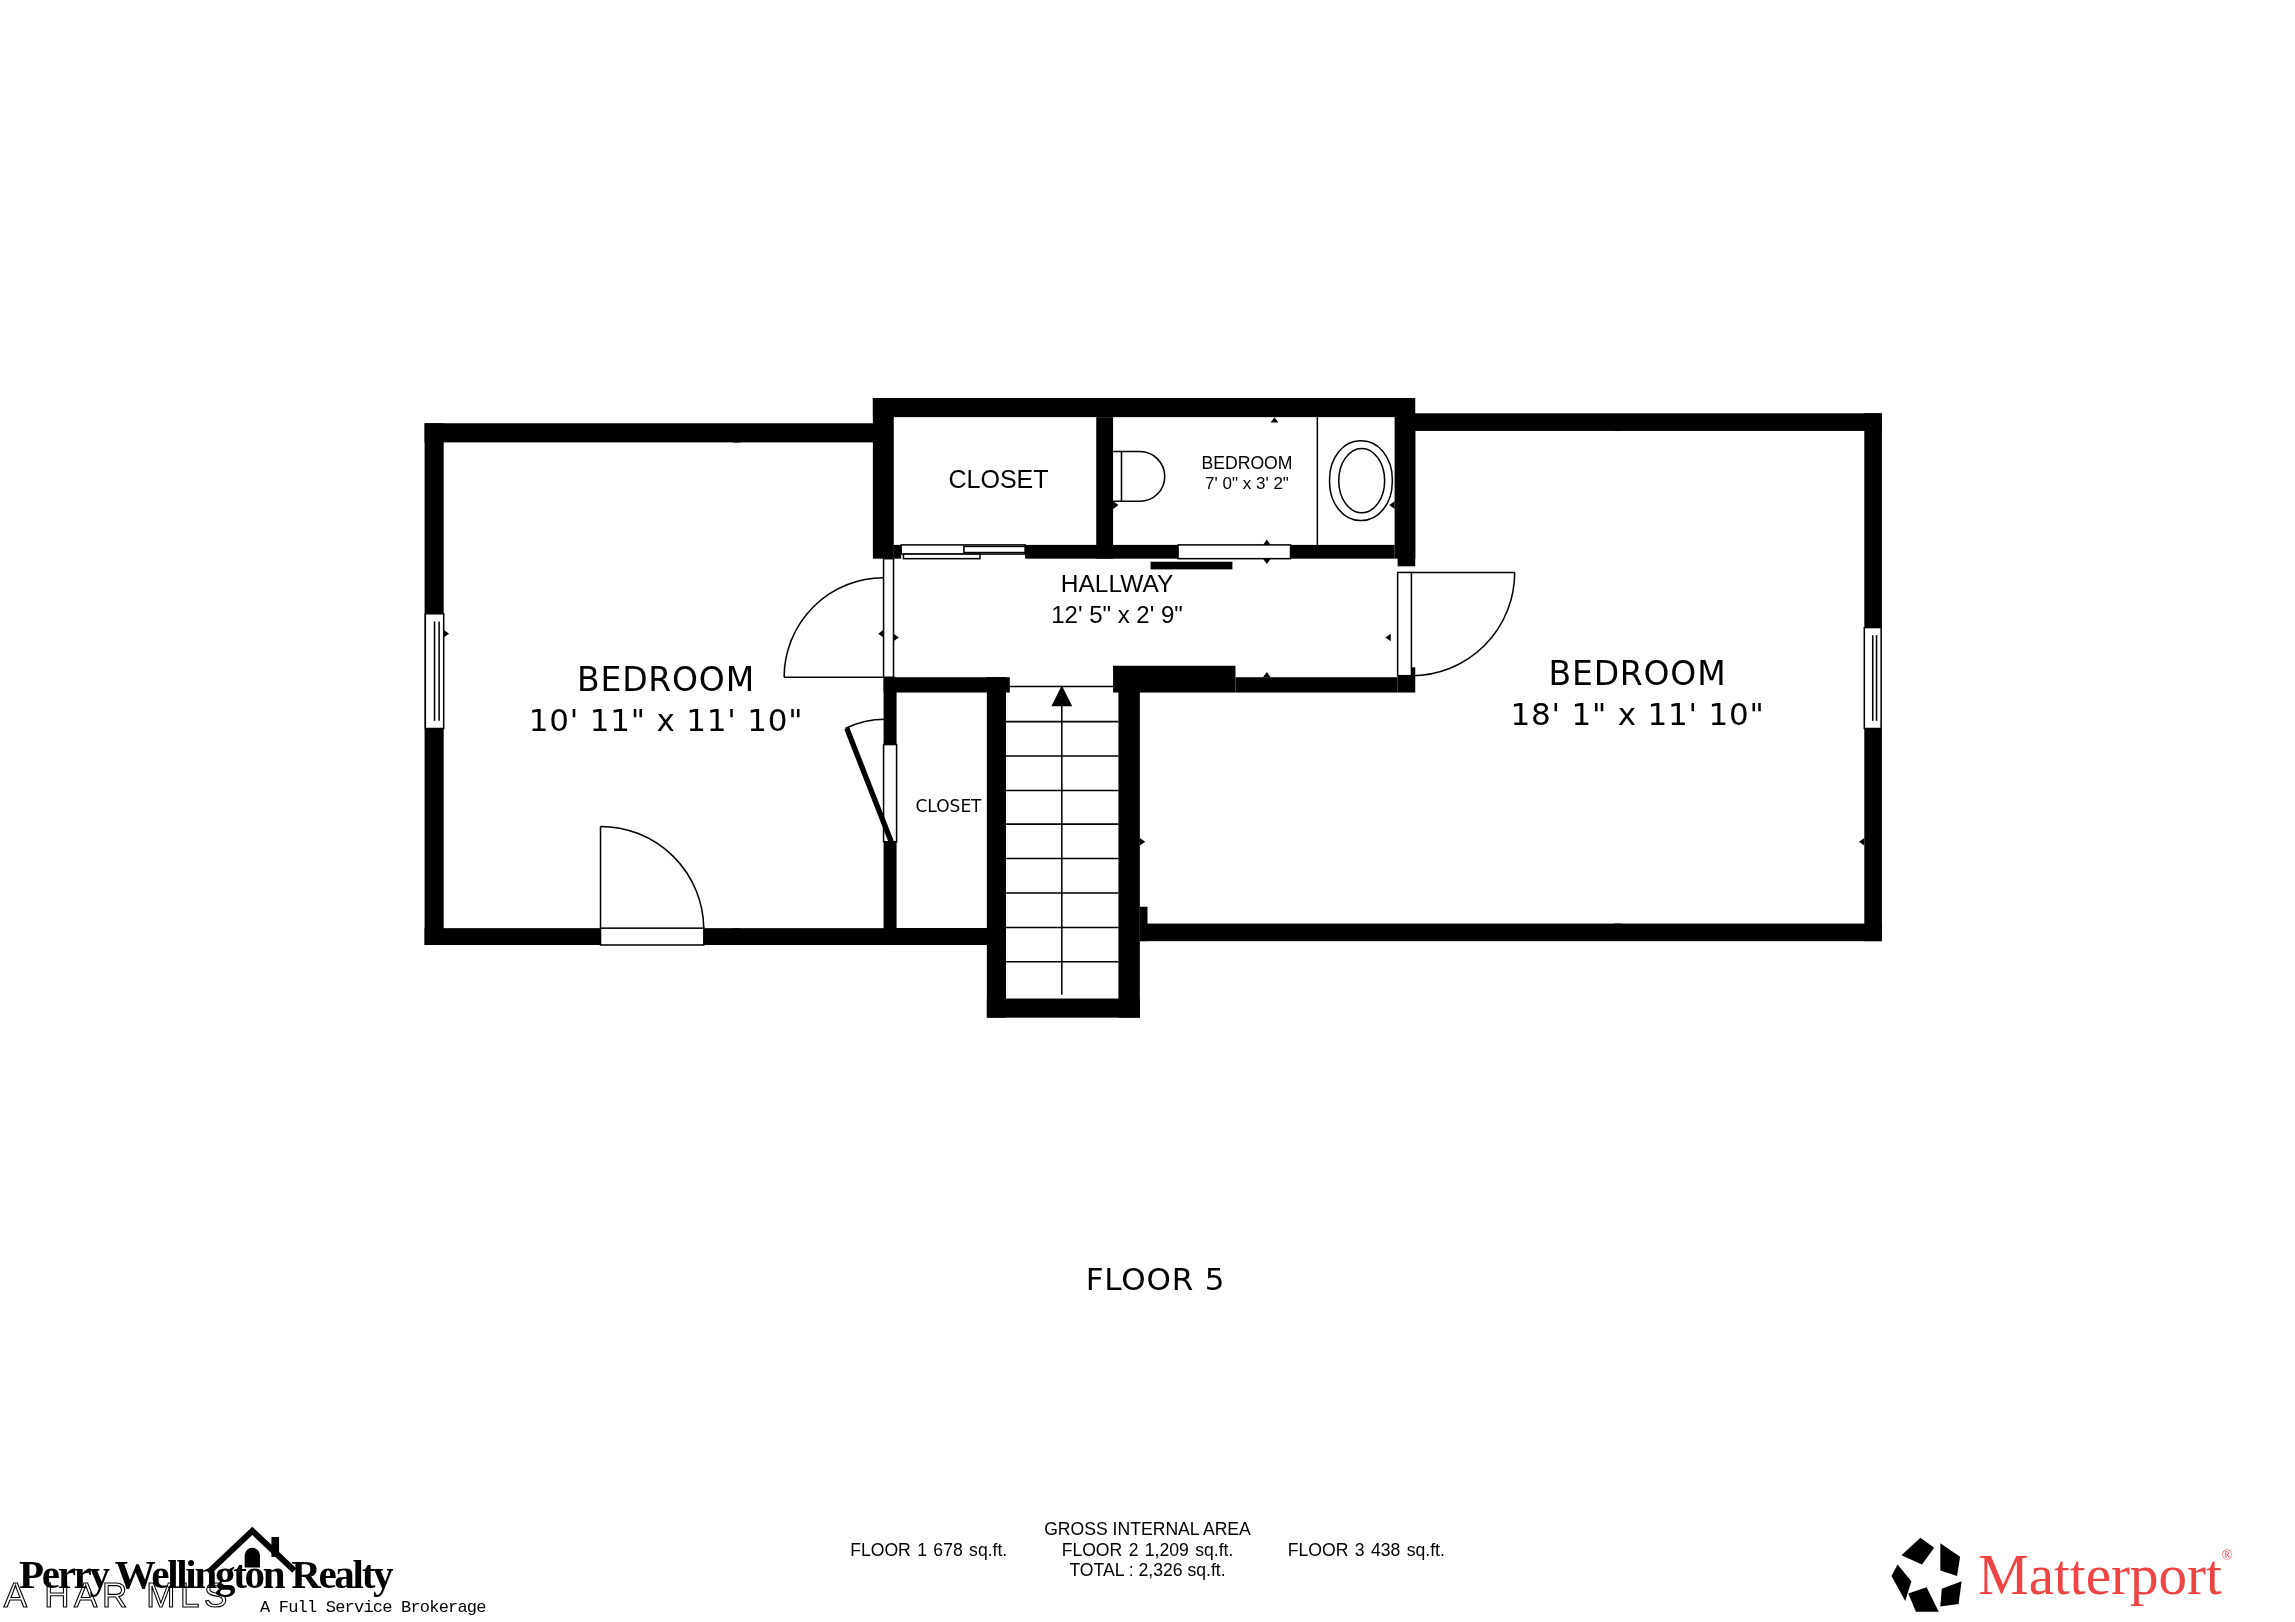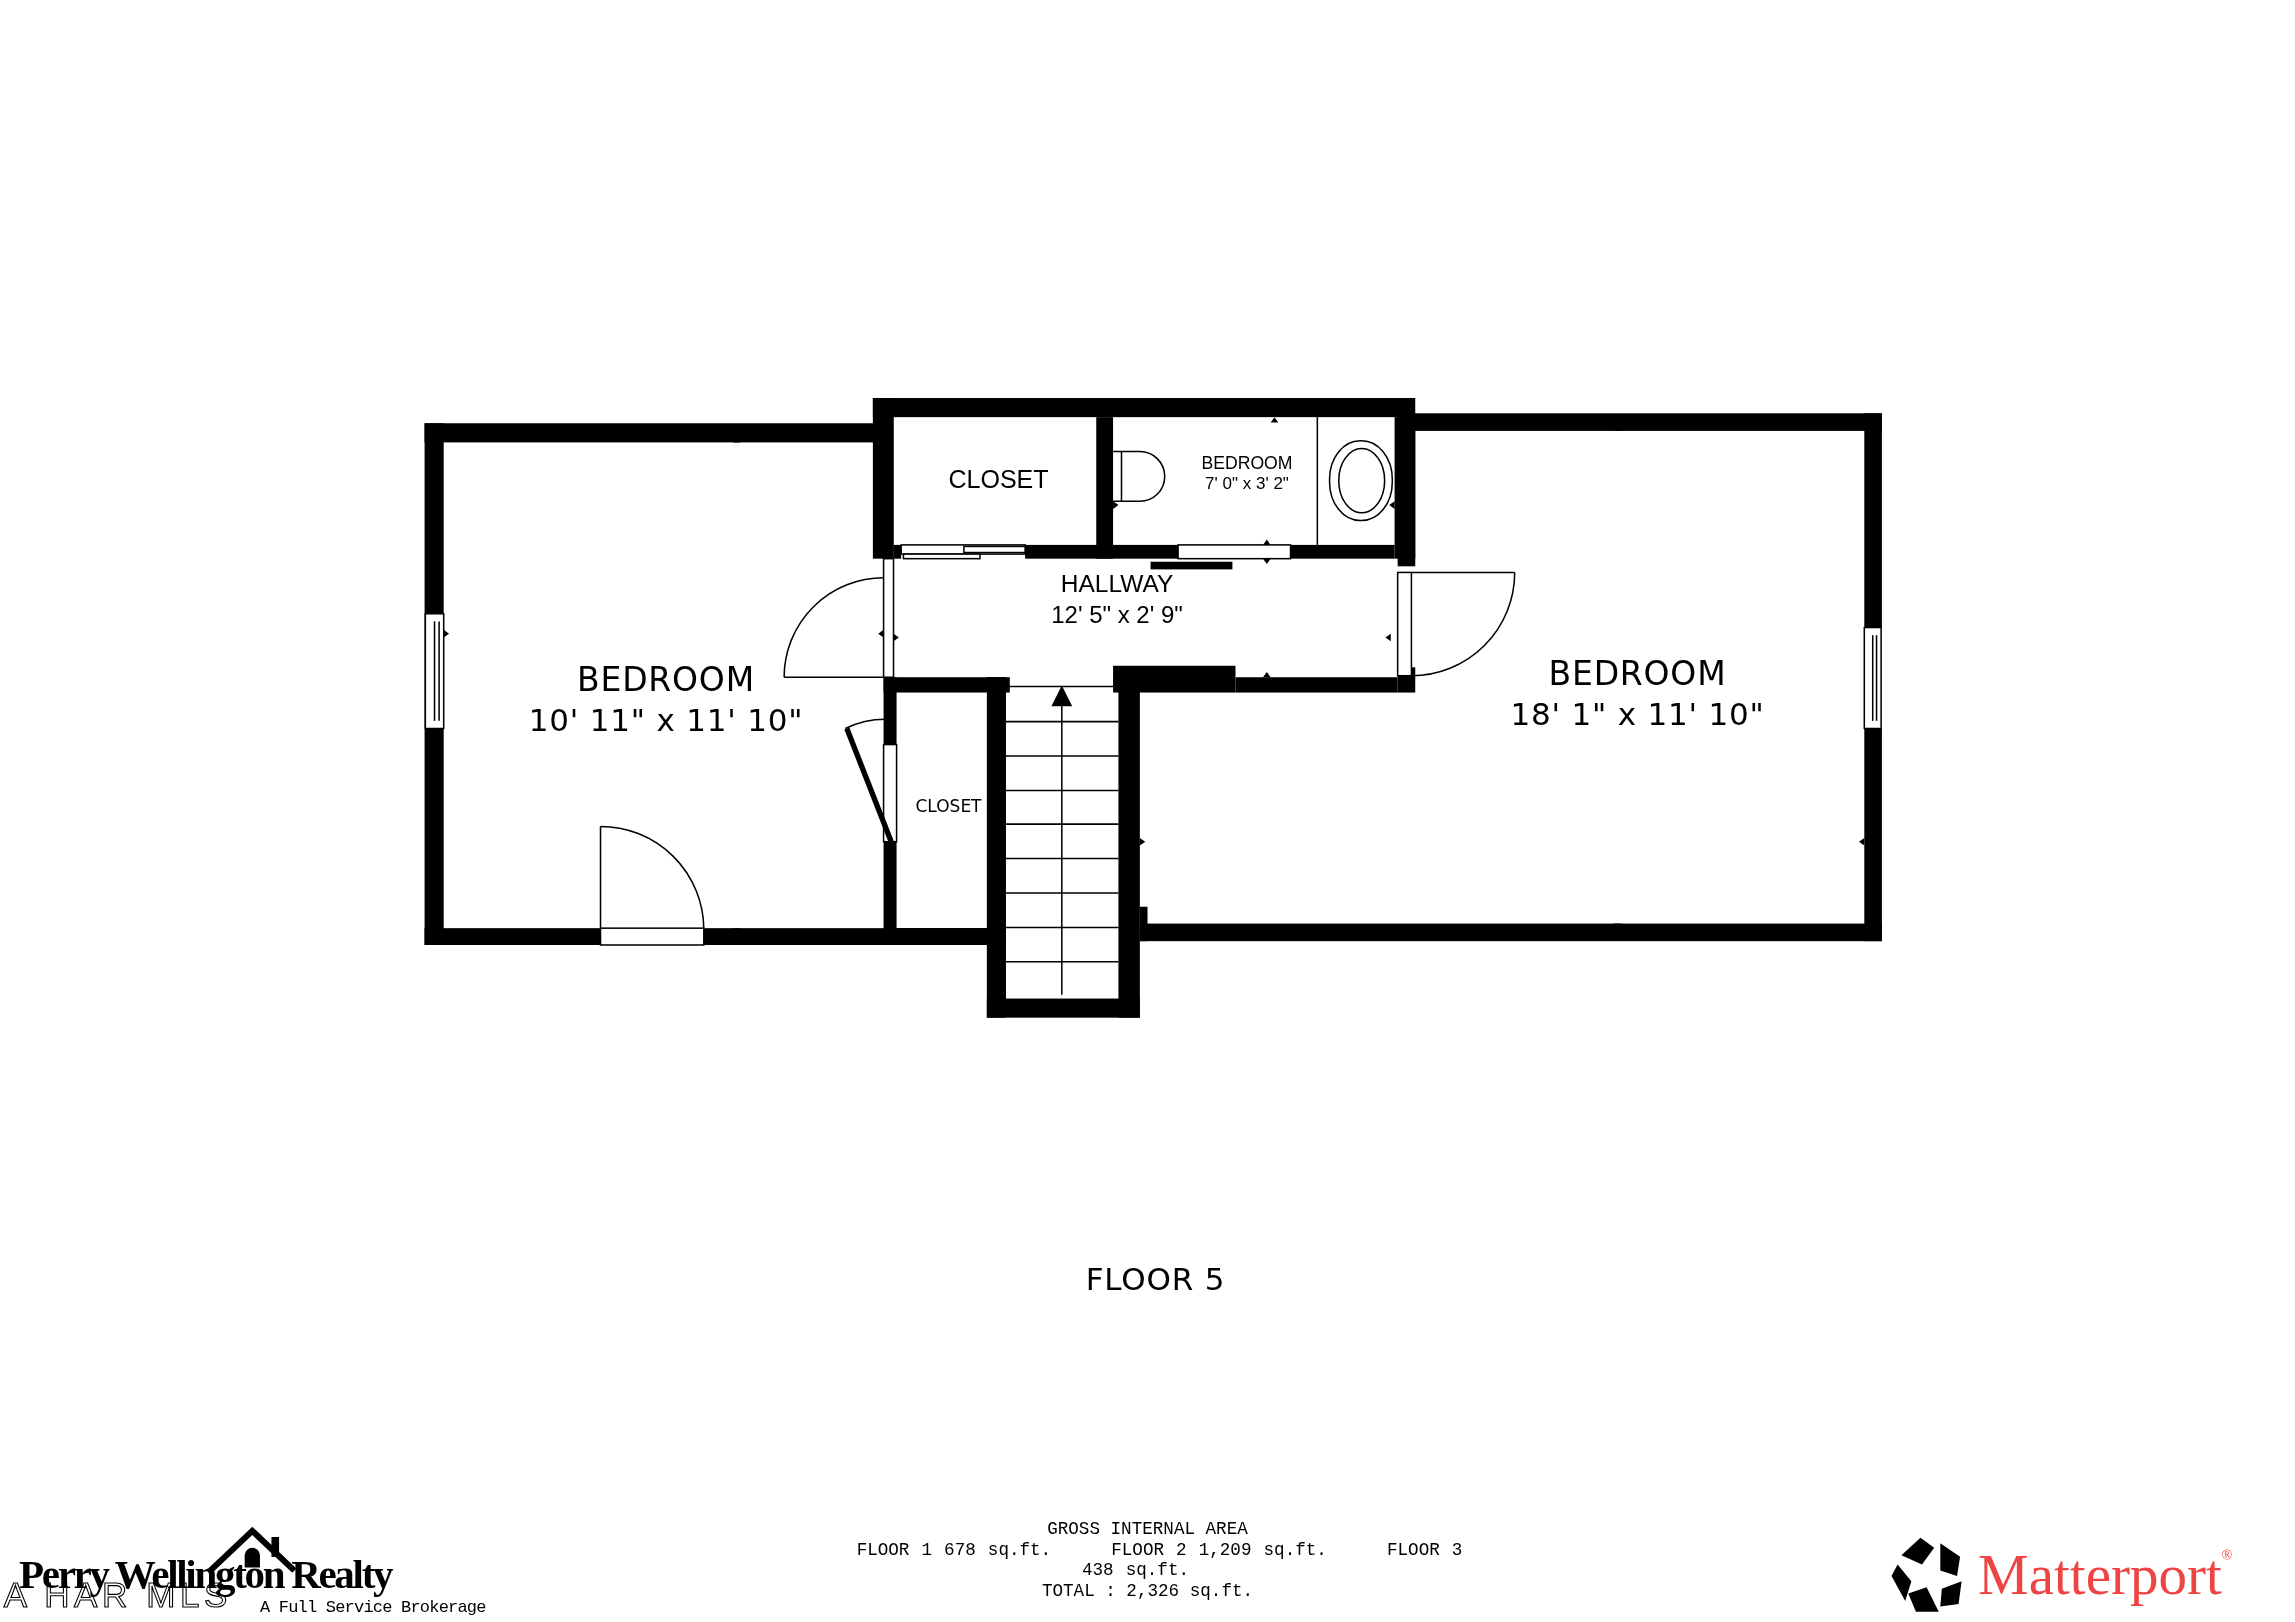--- a/index.html
+++ b/index.html
@@ -14,21 +14,21 @@
   .bed-right { left: 1469px; top: 654px; width: 337px; }
   .hall { left: 1010px; top: 568px; width: 214px; font-family: "Liberation Sans", sans-serif; }
   .hall .name { font-size: 24.5px; line-height: 31px; }
   .hall .dim { font-size: 24px; line-height: 31px; }
   .closet-top { left: 918px; top: 465px; width: 161px; font-family: "Liberation Sans", sans-serif; font-size: 25px; }
   .closet-mid { left: 899px; top: 796px; width: 99px; font-size: 17px; }
   .bath { left: 1182px; top: 453px; width: 130px; font-family: "Liberation Sans", sans-serif; }
   .bath .name { font-size: 17.6px; line-height: 21.4px; }
   .bath .dim { font-size: 17px; line-height: 20px; }
   .floor-label { position: absolute; left: 1056px; top: 1261px; width: 199px; text-align: center; font-size: 31px; letter-spacing: 0.8px; font-family: "DejaVu Sans", sans-serif; }
-  .gia { position: absolute; left: 826px; top: 1519px; width: 643px; text-align: center; font-family: Liberation Mono, monospace; color: #000; }
+  .gia { position: absolute; left: 826px; top: 1519px; width: 643px; text-align: center; font-family: Liberation Sans, sans-serif; color: #000; }
   .gia .title { font-size: 17.6px; line-height: 20.7px; }
   .gia .floors { font-size: 17.6px; line-height: 20.7px; word-spacing: 1.5px; }
   .gia .floors span { margin: 0 24px; }
   .gia .total { font-size: 17.6px; line-height: 20.7px; }
   .gia .disclaimer { font-size: 17px; line-height: 26px; color: #6b6b6b; }
   .logo-left { position: absolute; left: 0; top: 1519px; width: 459px; height: 103px; }
   .logo-left .brand { position: absolute; left: 19px; top: 31px; font-family: "Liberation Serif", serif; font-size: 41px; font-weight: bold; letter-spacing: -2.3px; color: #000; white-space: nowrap; }
   .logo-left .tagline { position: absolute; left: 260px; top: 79px; font-family: Liberation Mono, monospace; font-size: 17px; color: #000; letter-spacing: -0.8px; white-space: nowrap; }
   .logo-left .mls { position: absolute; left: 3.8px; top: 29px; font-family: "Liberation Sans", sans-serif; font-size: 35px; color: transparent; -webkit-text-stroke: 1.1px #000; letter-spacing: 4.6px; white-space: nowrap; margin-top: 27px; }
   .logo-left .house { position: absolute; left: 195px; top: 3.8px; }

